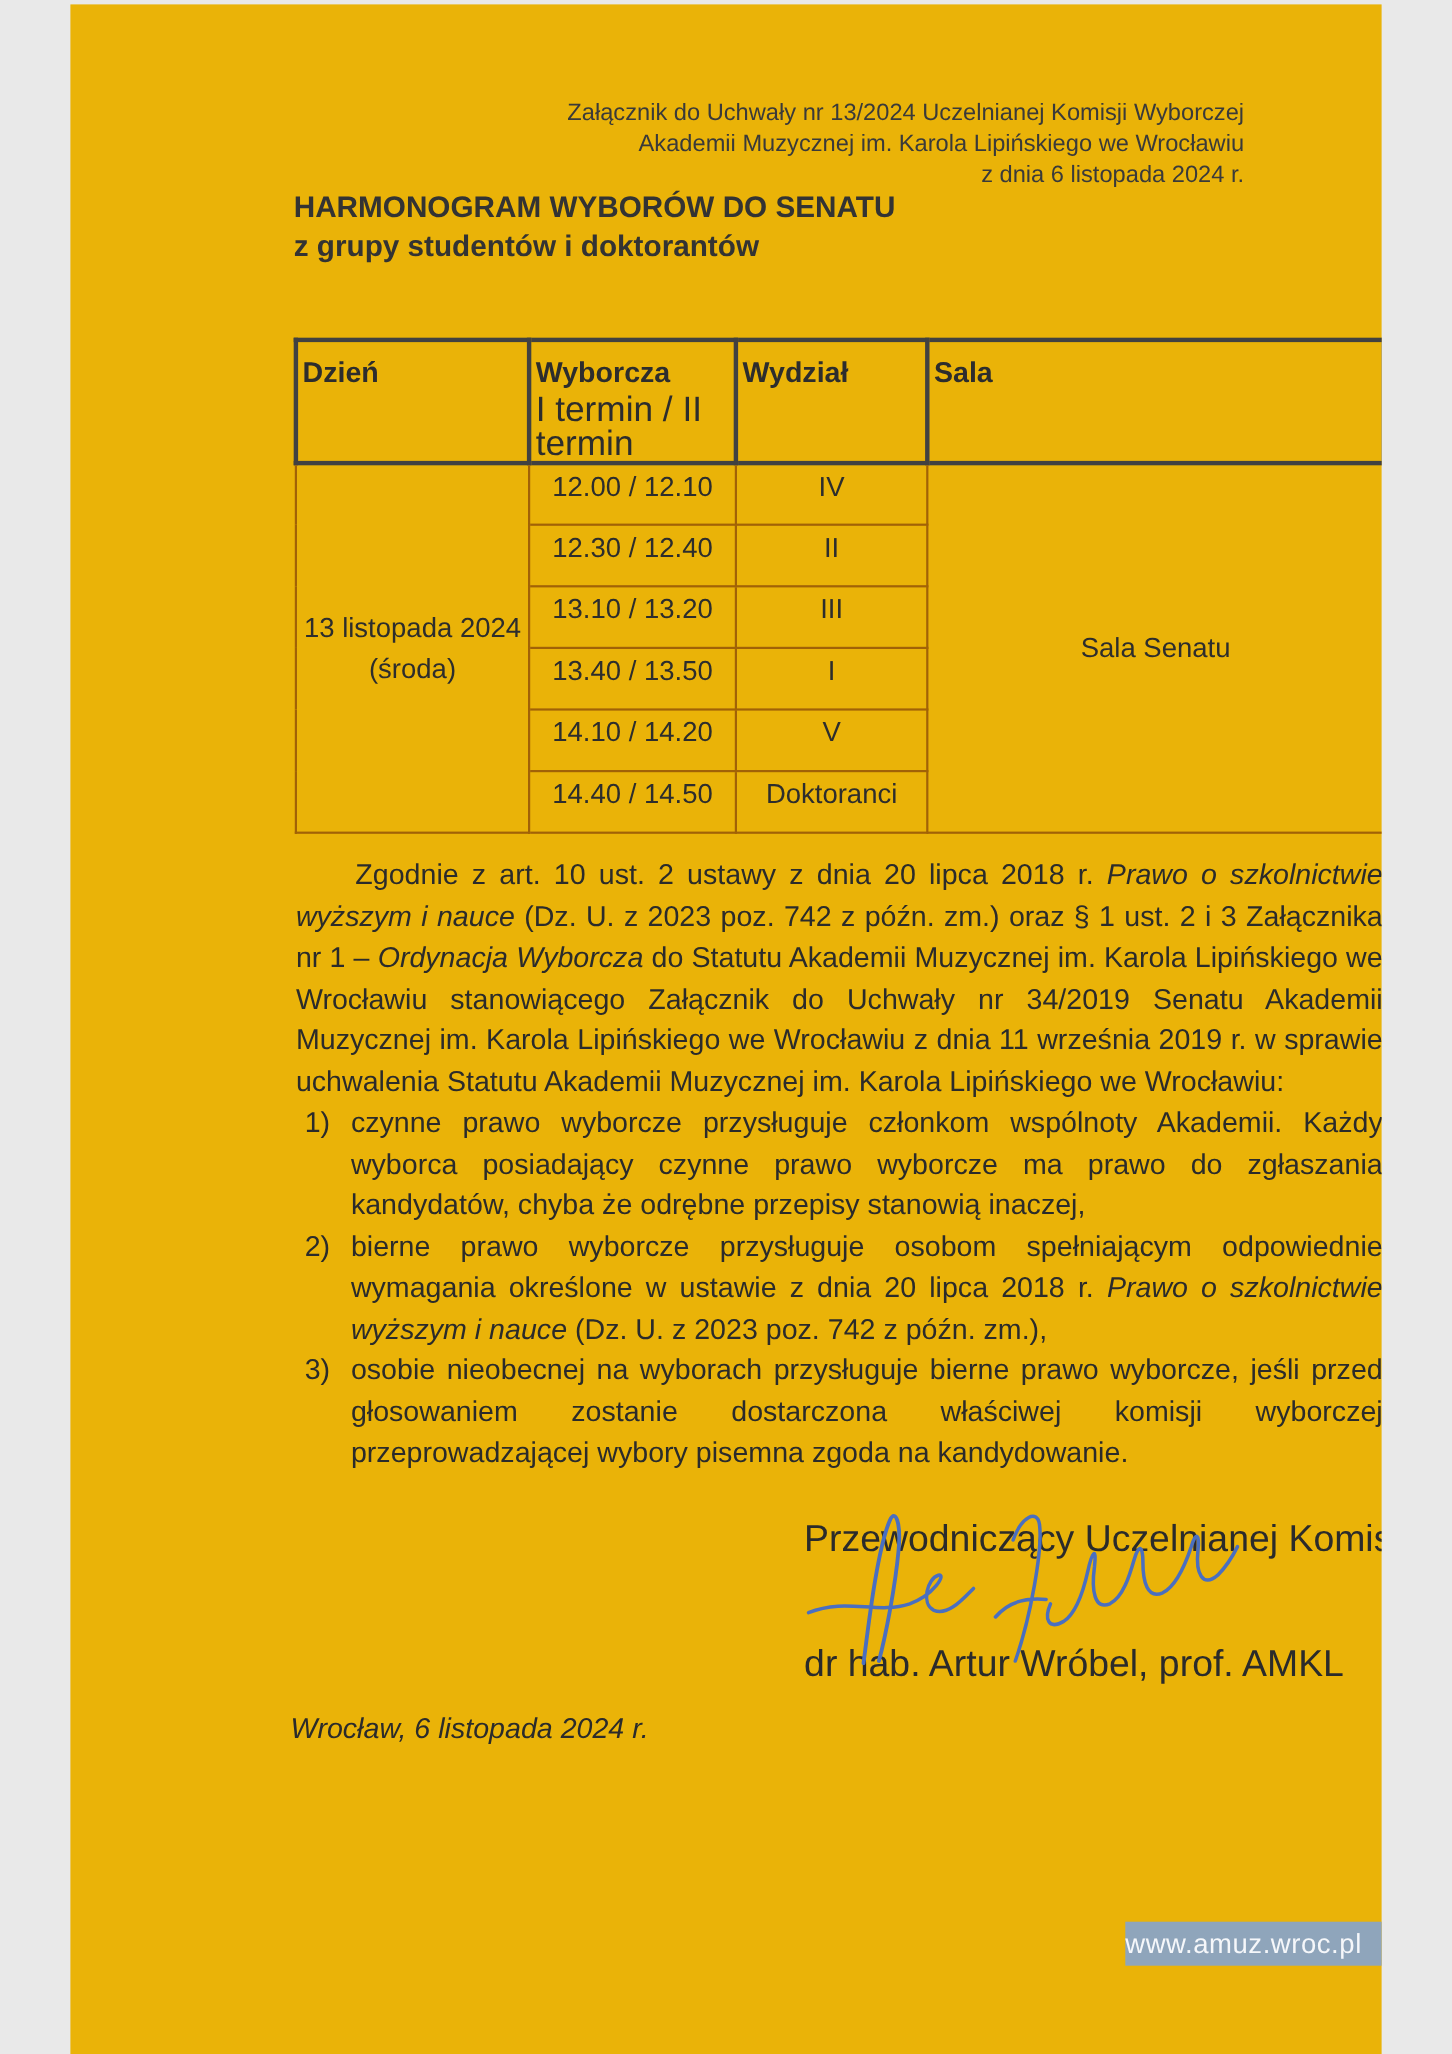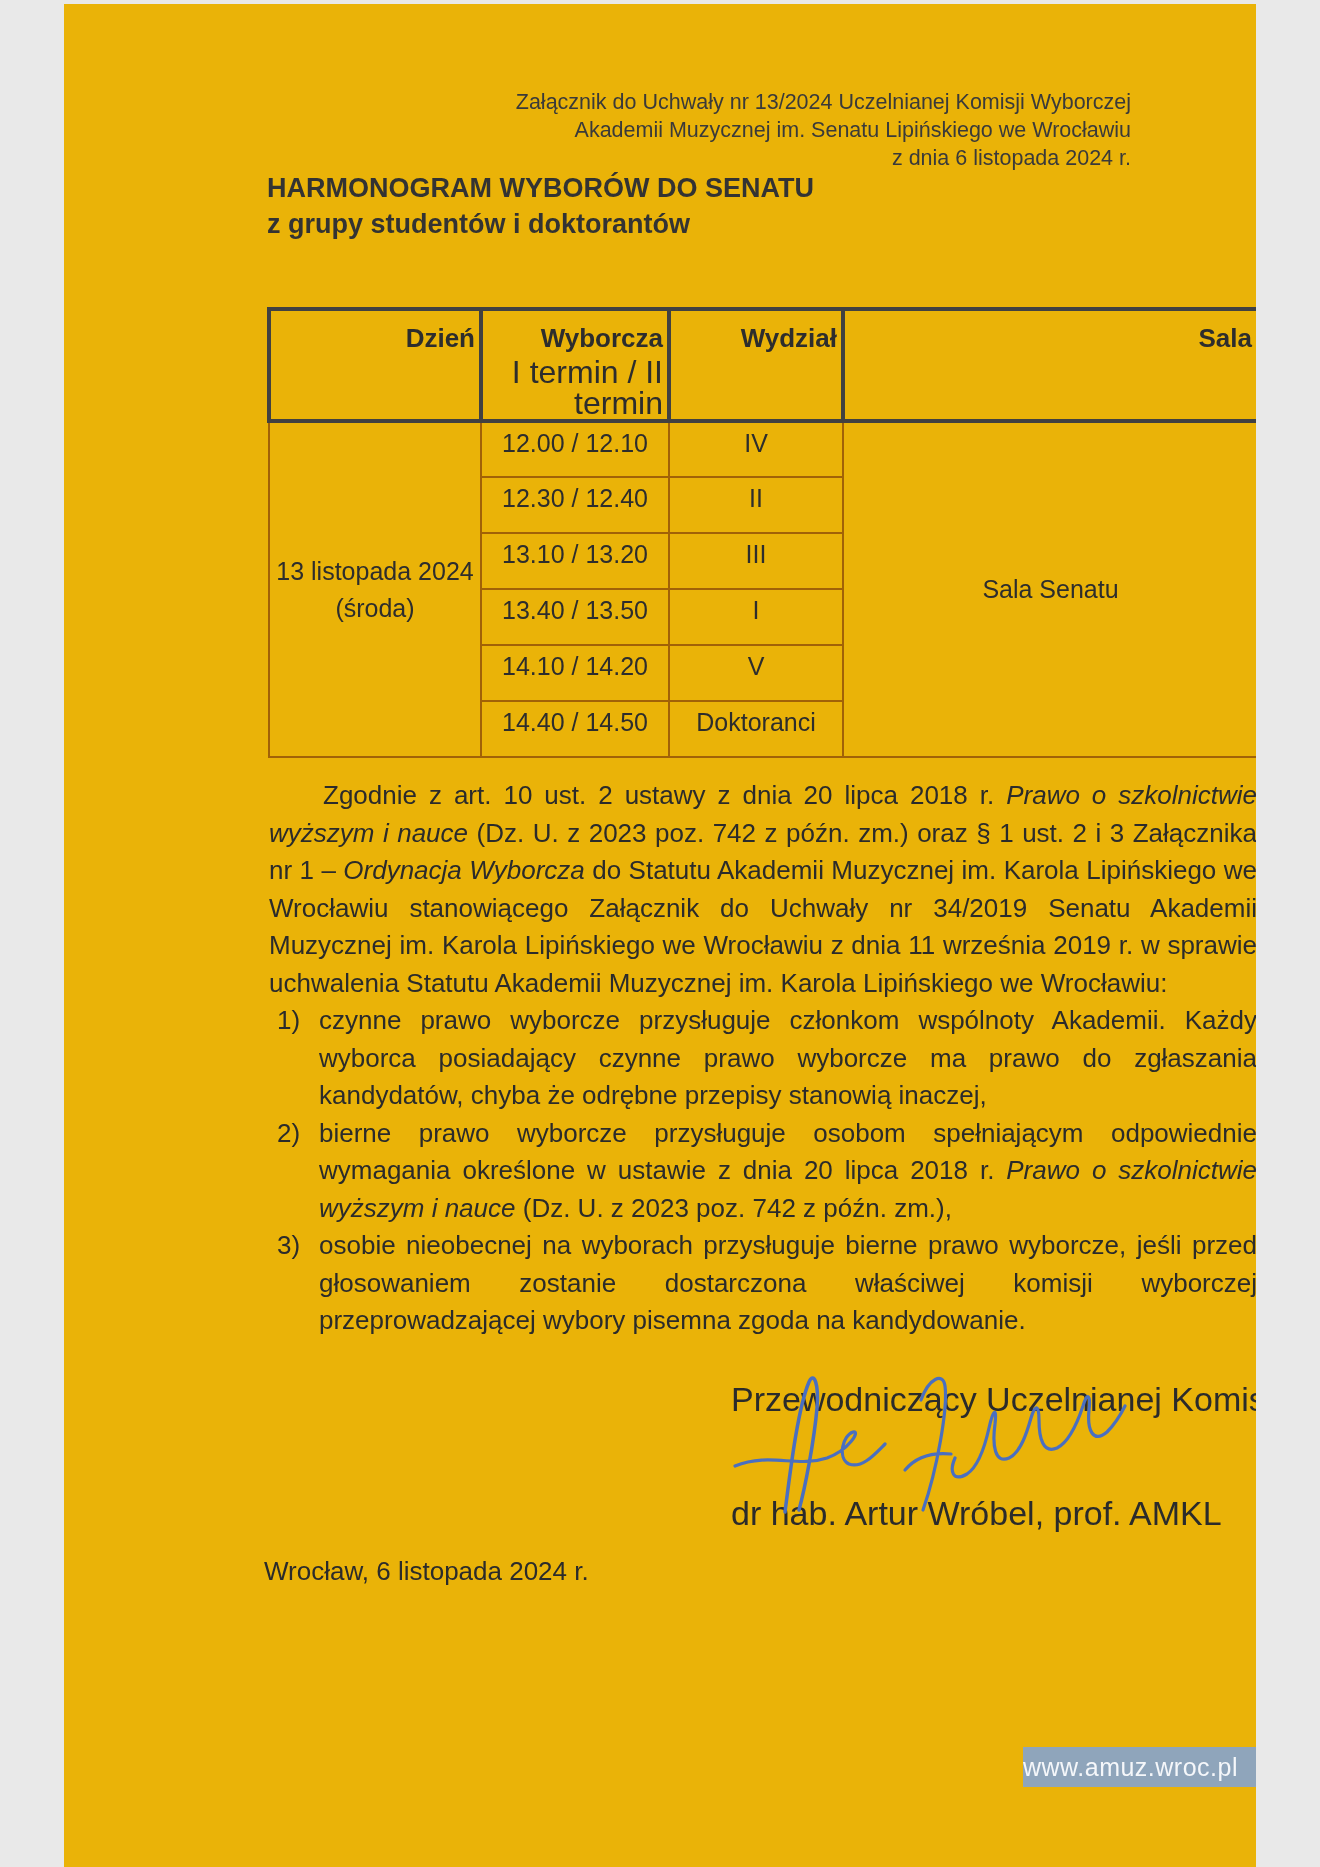--- a/index.html
+++ b/index.html
@@ -26,21 +26,21 @@
 
   .schedule{position:absolute;top:303px;left:203px;}
   .schedule table{
     border-collapse:collapse;table-layout:fixed;width:989px;
     font-size:25px;color:#2d2d2d;
   }
   .schedule th{
     border:4px solid #414141;
     font-size:26px;font-weight:bold;
     vertical-align:top;padding:12px 4px 0 4px;
-    height:97px;box-sizing:border-box;text-align:right;
+    height:97px;box-sizing:border-box;text-align:left;
   }
   .schedule .sub{font-weight:normal;font-size:32px;line-height:31px;margin-top:3px;}
   .schedule td{
     border:2px solid #a16207;
     height:56px;box-sizing:border-box;
     vertical-align:top;padding:6px 4px 0 4px;text-align:center;
   }
   .schedule td.cell-day, .schedule td.cell-room{
     vertical-align:middle;padding-top:0;line-height:37px;
   }
@@ -52,38 +52,38 @@
   .legal-paragraph{margin:0;text-indent:54px;}
   .list-item{margin:0 0 0 50px;text-indent:-42px;}
   .list-num{display:inline-block;width:42px;text-indent:0;}
   em{font-style:italic;}
 
   .signature-block{position:absolute;top:1376px;left:667px;width:540px;font-size:34px;color:#2b2b2b;}
   .sig-role{white-space:nowrap;}
   .sig-scribble{position:absolute;left:-16px;top:-10px;width:430px;height:150px;z-index:2;}
   .sig-name{position:absolute;left:0;top:114px;white-space:nowrap;}
 
-  .place-date{position:absolute;top:1552px;left:200px;font-size:26px;color:#2b2b2b;}
+  .place-date{position:absolute;top:1552px;left:200px;font-style:italic;font-size:26px;color:#2b2b2b;}
 
   .footer-box{
     position:absolute;top:1743px;left:959px;width:322px;height:40px;
     line-height:40px;box-sizing:border-box;
     font-size:25px;letter-spacing:0.5px;
   }
 </style>
 </head>
 <body>
 
 <div class="page">
 
   <div class="scan-edge"></div>
 
   <div class="doc-header">
     <div>Załącznik do Uchwały nr 13/2024 Uczelnianej Komisji Wyborczej</div>
-    <div>Akademii Muzycznej im. Senatu Lipińskiego we Wrocławiu</div>
+    <div>Akademii Muzycznej im. Karola Lipińskiego we Wrocławiu</div>
     <div>z dnia 6 listopada 2024 r.</div>
   </div>
 
   <div class="doc-title">
     <div>HARMONOGRAM WYBORÓW DO SENATU</div>
     <div>z grupy studentów i doktorantów</div>
   </div>
 
   <div class="schedule">
     <table>

